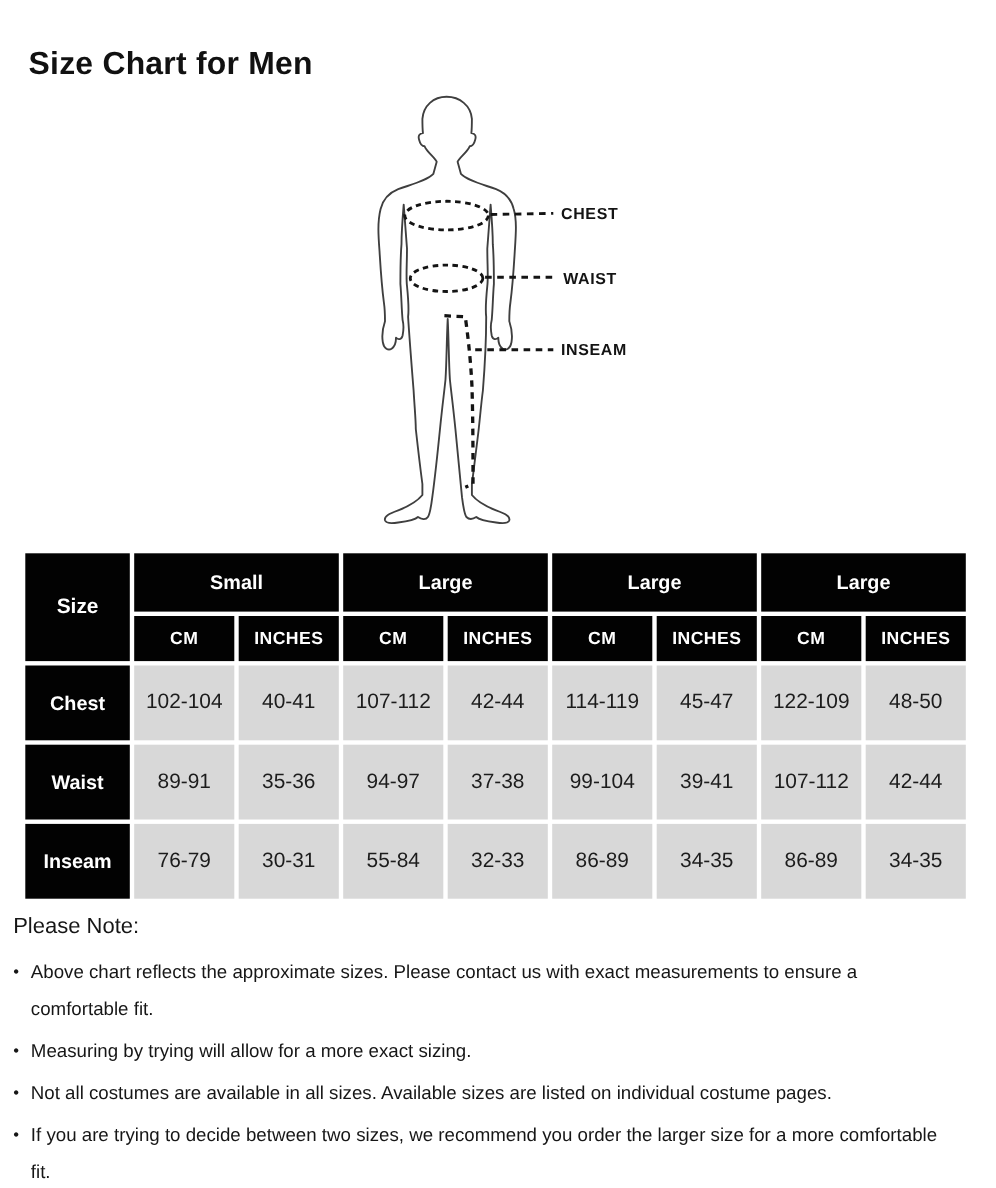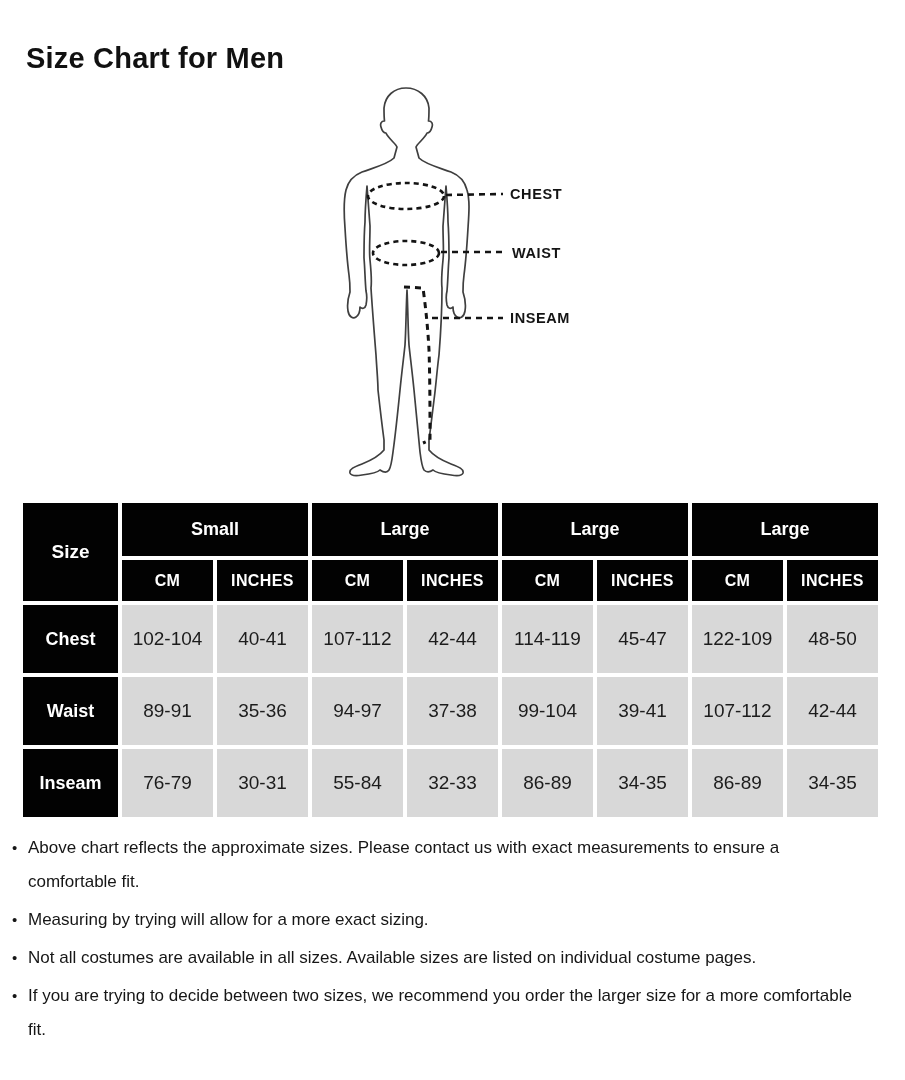--- a/index.html
+++ b/index.html
@@ -202,20 +202,21 @@
       <td class="data-cell">32-33</td>
       <td class="data-cell">86-89</td>
       <td class="data-cell">34-35</td>
       <td class="data-cell">86-89</td>
       <td class="data-cell">34-35</td>
     </tr>
   </tbody>
 </table>
 
 <div class="notes">
+  <p class="notes-heading">Please Note:</p>
   <ul class="note-list">
     <li class="note-item">
       <span class="note-bullet">•</span>
       <span class="note-text">Above chart reflects the approximate sizes. Please contact us with exact measurements to ensure a comfortable fit.</span>
     </li>
     <li class="note-item">
       <span class="note-bullet">•</span>
       <span class="note-text">Measuring by trying will allow for a more exact sizing.</span>
     </li>
     <li class="note-item">

